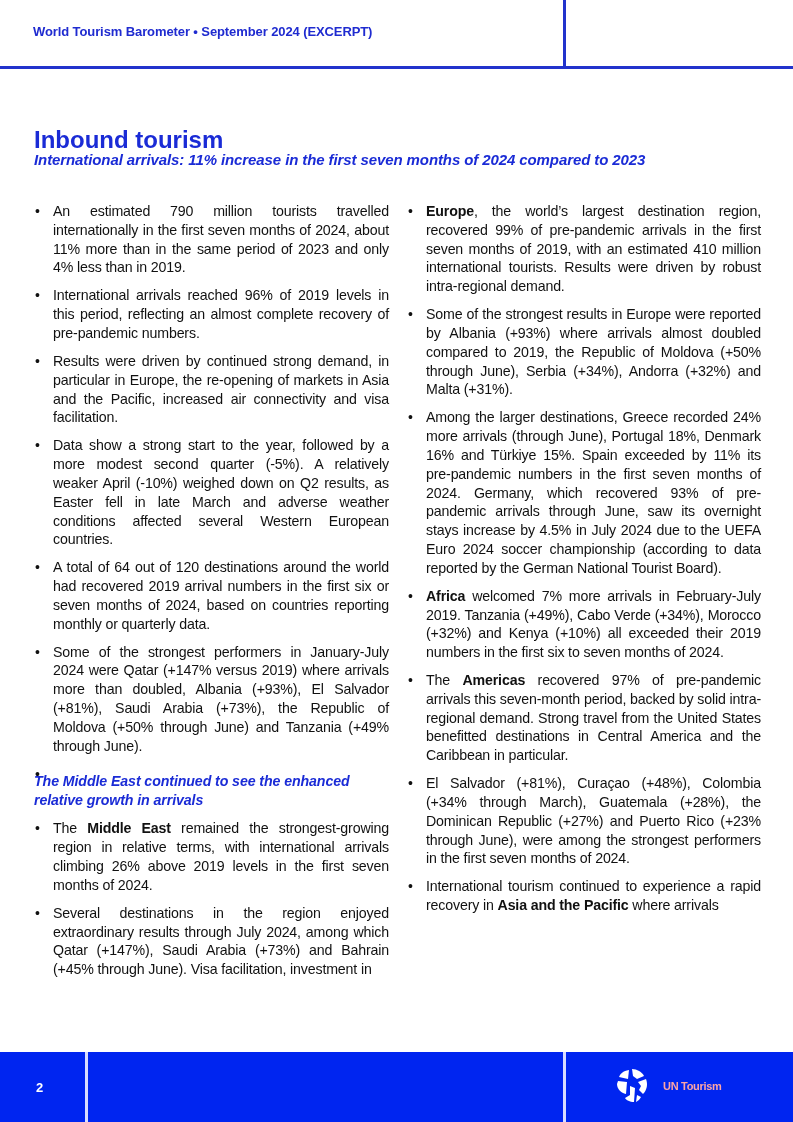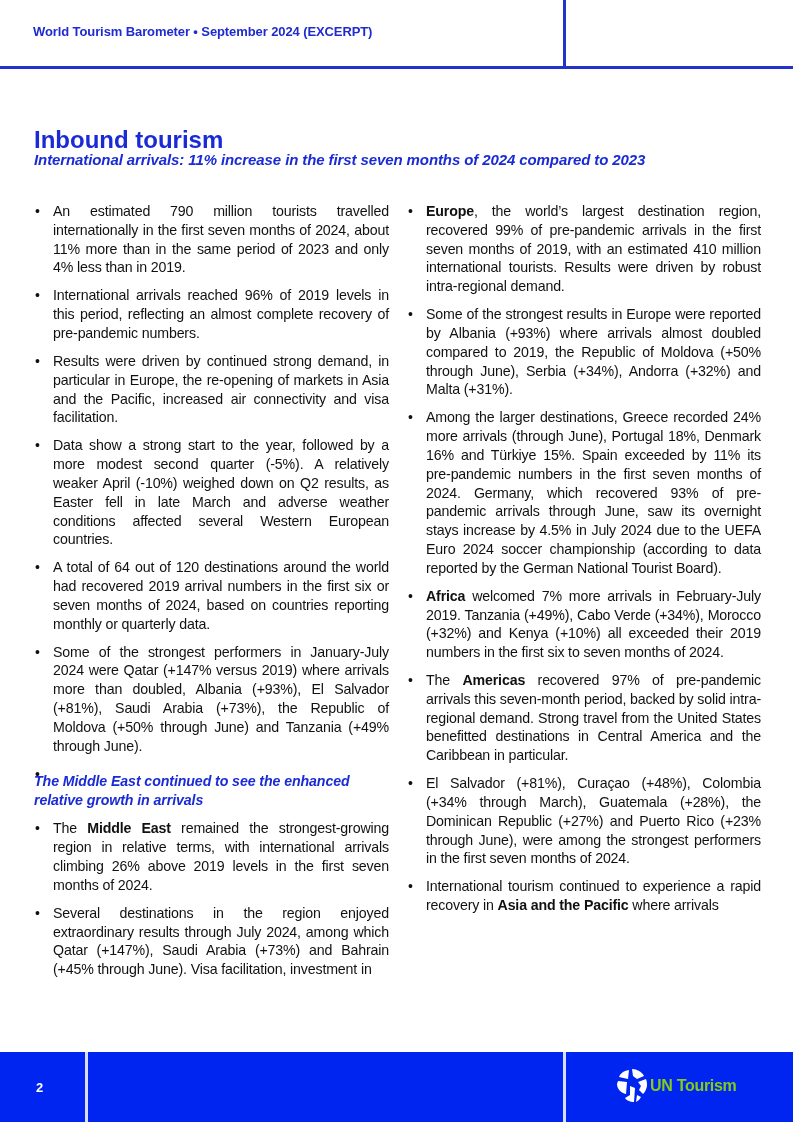--- a/index.html
+++ b/index.html
@@ -56,21 +56,21 @@
   .footer .div1 { position: absolute; left: 85px; top: 0; width: 2.5px; height: 70px; background: #d8dcff; }
   .footer .div2 { position: absolute; left: 563px; top: 0; width: 2.5px; height: 70px; background: #d8dcff; }
   .footer .page-num {
     position: absolute; left: 36px; top: 28px; font-size: 13px; font-weight: bold; color: #ffffff;
   }
   .footer .logo {
     position: absolute; left: 615px; top: 16px; display: flex; align-items: center;
   }
   .footer .logo svg { width: 34px; height: 36px; }
   .footer .logo-text {
-    margin-left: 1px; font-size: 16px; font-weight: bold; color: #84cc16; letter-spacing: -0.3px;
+    margin-left: 14px; font-size: 11px; font-weight: bold; color: #fca5a5; letter-spacing: -0.3px;
   }
 </style>
 </head>
 <body>
 
 <div class="header-title">World Tourism Barometer • September 2024 (EXCERPT)</div>
 <div class="header-hline"></div>
 <div class="header-vline"></div>
 
 <h1 class="section-title">Inbound tourism</h1>

